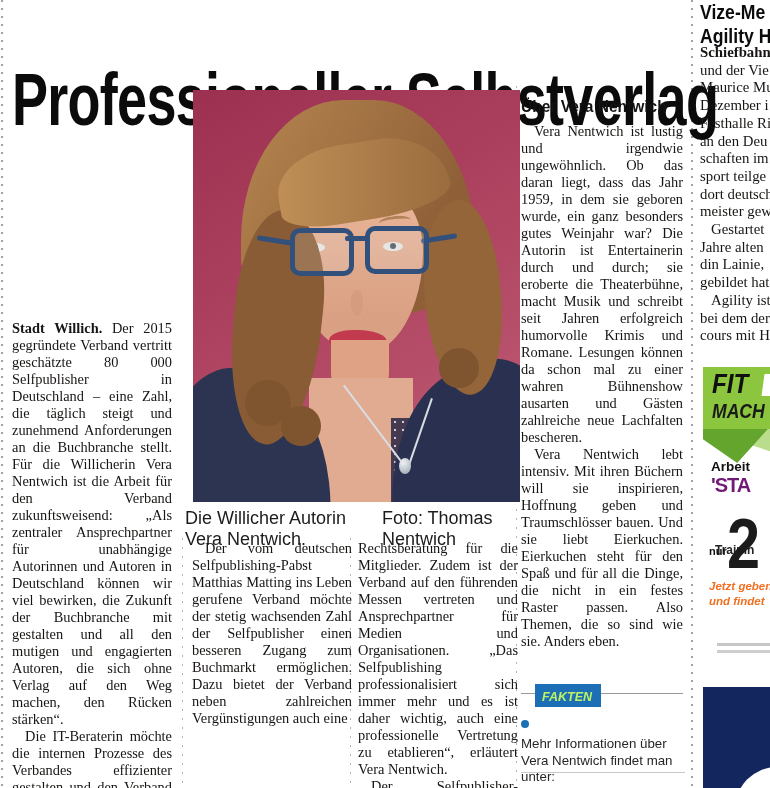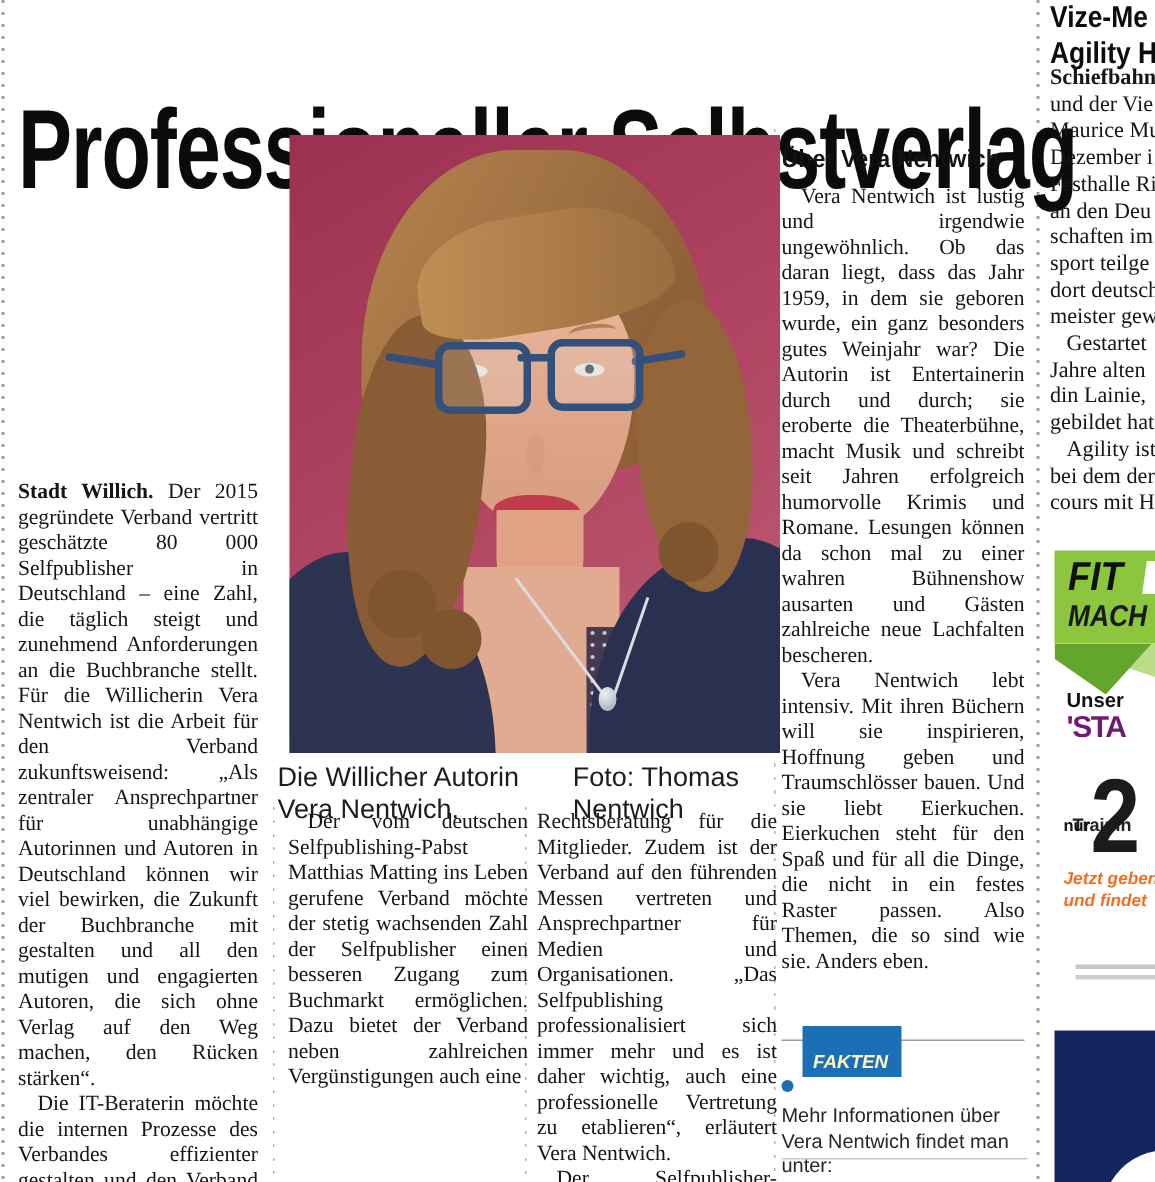--- a/index.html
+++ b/index.html
@@ -66,22 +66,22 @@
   
   .caption-row{position:absolute;left:185px;top:508px;width:327px;display:flex;
                justify-content:space-between;font-size:18px;color:#1c1c1c;}
   
   .subhead{font-family:"Liberation Sans",sans-serif;font-weight:700;font-size:16.5px;
            color:#121212;transform:scaleX(.94);transform-origin:left;white-space:nowrap;
            margin:10px 0 8px 0;text-align:left;}
   
   .fakten-row{position:absolute;left:521px;top:684px;width:162px;height:20px;}
   .fakten-line{position:absolute;left:0;right:0;top:9px;border-top:1px solid #9a9a9a;}
-  .fakten-badge{position:absolute;left:14px;top:0;background:#1c6fb4;color:#fef9c3;
-                font-weight:700;font-style:italic;font-size:12.5px;padding:17px 9px 3px 7px;}
+  .fakten-badge{position:absolute;left:14px;top:0;background:#1c6fb4;color:#bef264;
+                font-weight:700;font-style:italic;font-size:12.5px;padding:6px 9px 3px 7px;}
   .fact{position:absolute;left:521px;top:716px;width:164px;display:flex;gap:8px;
         font-size:13.3px;line-height:16.5px;color:#262626;flex-direction:column;}
   .fact .dot{flex:0 0 auto;width:8px;height:8px;border-radius:50%;background:#1c6fb4;margin-top:4px;}
   .hairline{position:absolute;border-top:1px solid #c9c9c9;}
   
   .side-head{position:absolute;left:700px;top:0;font-weight:700;font-size:20px;
              line-height:24px;white-space:nowrap;transform:scaleX(.88);
              transform-origin:left top;color:#0c0c0c;}
   .side-lines{position:absolute;left:700px;top:44px;font-family:"Liberation Serif",serif;
               font-size:14.8px;line-height:17.7px;color:#171513;}
@@ -223,21 +223,21 @@
     <div>cours mit H</div>
   </div>
 
   <div class="ad">
     <div class="ad-banner"></div>
     <div class="ad-fit">FIT</div>
     <div class="ad-white"></div>
     <div class="ad-mach">MACH</div>
     <div class="ad-tri-light"></div>
     <div class="ad-tri-dark"></div>
-    <div class="ad-unser">Unser</div>
+    <div class="ad-unser">Arbeit</div>
     <div class="ad-sta">'STA</div>
     <div class="ad-train">Trainin</div>
     <div class="ad-nur">nur</div>
     <div class="ad-two">2</div>
     <div class="ad-cta">
       <span>Jetzt geben</span>
         <br>
       <span>und findet</span>
     </div>
     <div class="ad-fn1"></div>

